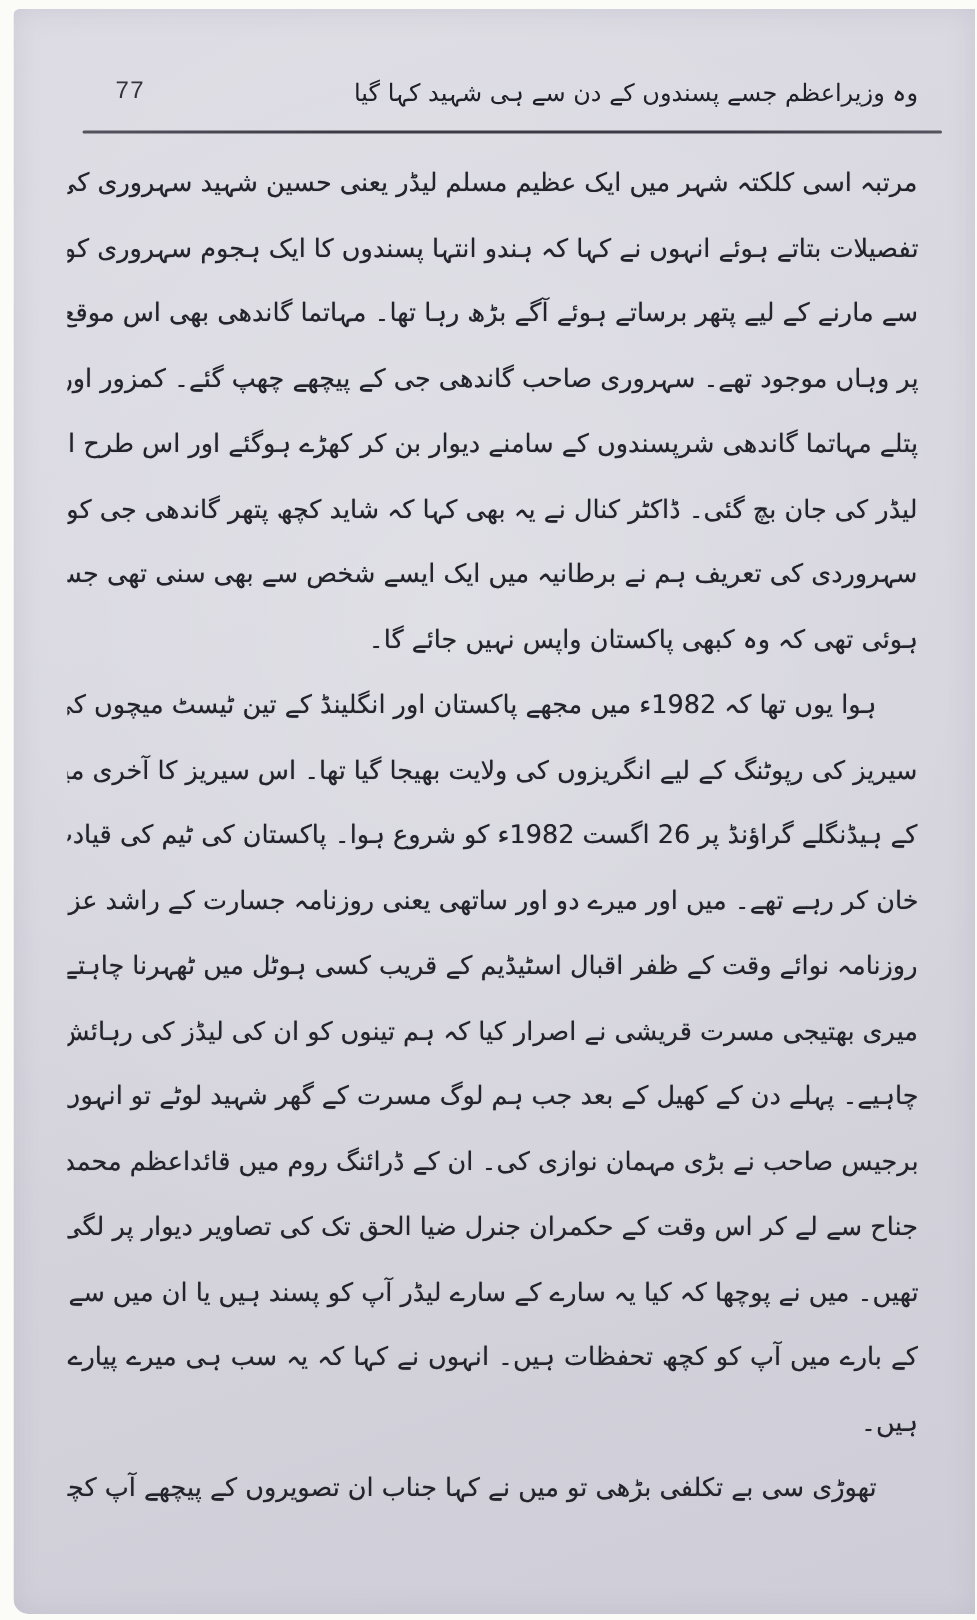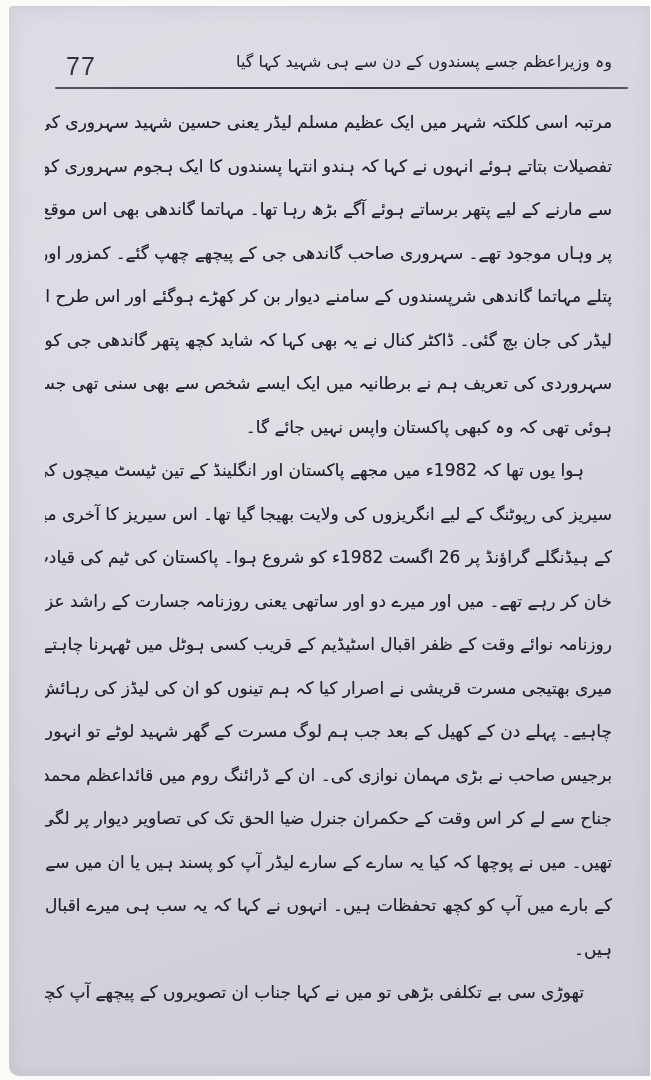--- a/index.html
+++ b/index.html
@@ -27,24 +27,24 @@
   .header-row {
     position: absolute;
     top: 42px;
     left: 46px;
     right: 38px;
     height: 34px;
     direction: ltr;
   }
   .page-number {
     position: absolute;
-    left: 11px;
+    left: 22px;
     top: 4px;
     font-family: "Liberation Sans", sans-serif;
-    font-size: 25px;
+    font-size: 16px;
     letter-spacing: 1px;
     color: #33333c;
     text-align: center;
   }
   .chapter-title {
     position: absolute;
     right: 0;
     top: 4px;
     direction: rtl;
     font-size: 16px;
@@ -110,18 +110,18 @@
     <div class="ln ln-ind">ہوا یوں تھا کہ 1982ء میں مجھے پاکستان اور انگلینڈ کے تین ٹیسٹ میچوں کی</div>
     <div class="ln">سیریز کی رپوٹنگ کے لیے انگریزوں کی ولایت بھیجا گیا تھا۔ اس سیریز کا آخری میچ لیڈز</div>
     <div class="ln">کے ہیڈنگلے گراؤنڈ پر 26 اگست 1982ء کو شروع ہوا۔ پاکستان کی ٹیم کی قیادت عمران</div>
     <div class="ln">خان کر رہے تھے۔ میں اور میرے دو اور ساتھی یعنی روزنامہ جسارت کے راشد عزیز اور</div>
     <div class="ln">روزنامہ نوائے وقت کے ظفر اقبال اسٹیڈیم کے قریب کسی ہوٹل میں ٹھہرنا چاہتے تھے لیکن</div>
     <div class="ln">میری بھتیجی مسرت قریشی نے اصرار کیا کہ ہم تینوں کو ان کی لیڈز کی رہائش گاہ پر قیام کرنا</div>
     <div class="ln">چاہیے۔ پہلے دن کے کھیل کے بعد جب ہم لوگ مسرت کے گھر شہید لوٹے تو انہوں</div>
     <div class="ln">برجیس صاحب نے بڑی مہمان نوازی کی۔ ان کے ڈرائنگ روم میں قائداعظم محمد علی</div>
     <div class="ln">جناح سے لے کر اس وقت کے حکمران جنرل ضیا الحق تک کی تصاویر دیوار پر لگی ہوئی</div>
     <div class="ln">تھیں۔ میں نے پوچھا کہ کیا یہ سارے کے سارے لیڈر آپ کو پسند ہیں یا ان میں سے کسی</div>
-    <div class="ln">کے بارے میں آپ کو کچھ تحفظات ہیں۔ انہوں نے کہا کہ یہ سب ہی میرے اقبال</div>
+    <div class="ln">کے بارے میں آپ کو کچھ تحفظات ہیں۔ انہوں نے کہا کہ یہ سب ہی میرے پیارے</div>
     <div class="ln ln-end">ہیں۔</div>
     <div class="ln ln-ind">تھوڑی سی بے تکلفی بڑھی تو میں نے کہا جناب ان تصویروں کے پیچھے آپ کچھ</div>
   </div>
 
 </div>
 
 </body></html>

